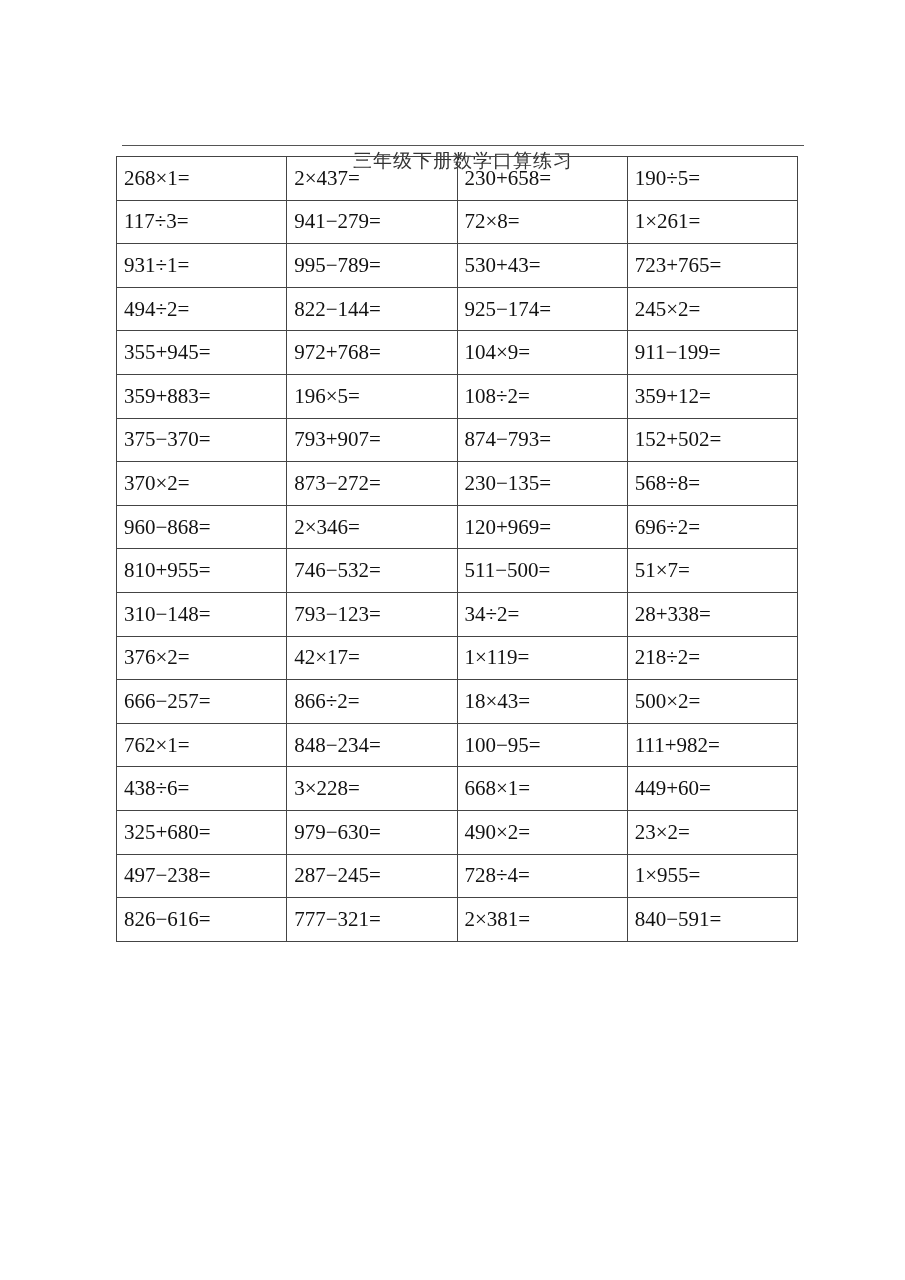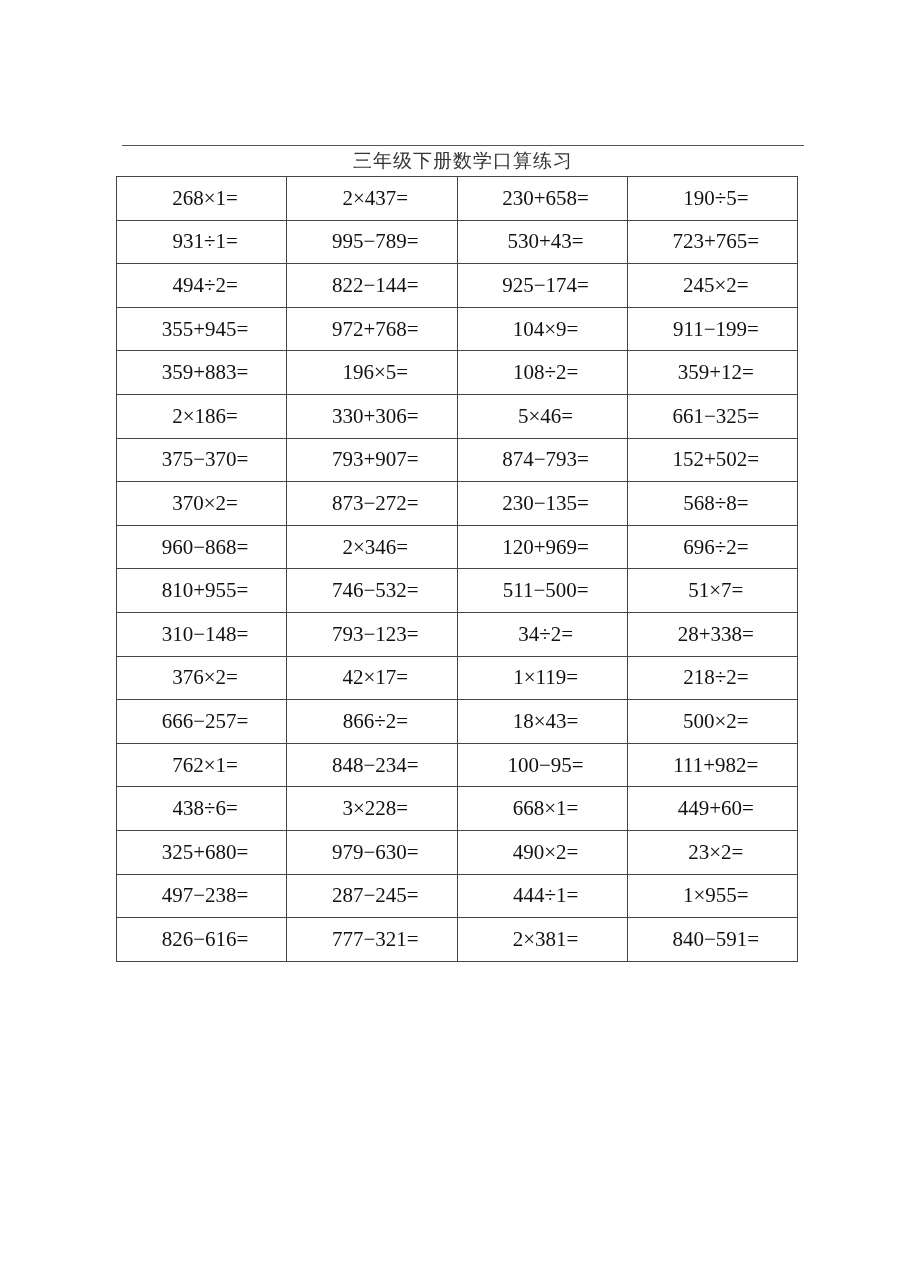--- a/index.html
+++ b/index.html
@@ -4,42 +4,48 @@
   <style>
     html, body { margin: 0; padding: 0; background: #ffffff; }
     body { width: 905px; height: 1280px; position: relative; overflow: hidden; }
     .title {
       position: absolute; left: 122px; width: 682px; top: 112px;
       text-align: center; font-family: "DejaVu Sans", sans-serif;
       font-size: 19px; color: #333; letter-spacing: 1px; margin-top: 36px;
     }
     .rule { position: absolute; left: 122px; width: 682px; top: 145px; height: 1px; background: #555; }
     table.sheet {
-      position: absolute; left: 116px; top: 176px; width: 682px;
-      border-collapse: collapse; table-layout: fixed; text-align: center;
+      position: absolute; left: 116px; top: 156px; width: 682px;
+      border-collapse: collapse; table-layout: fixed;
     }
     table.sheet td {
       border: 1px solid #444; height: 42.6px; padding: 0 0 0 7px;
       font-family: "Liberation Serif", serif; font-size: 21px; color: #111;
       white-space: nowrap; vertical-align: middle;
     }
   </style>
 </head>
 <body>
 
 <div class="title">三年级下册数学口算练习</div>
 <div class="rule"></div>
 
 <table class="sheet">
   <tbody id="tbody">
       <tr>
         <td>268×1=</td>
         <td>2×437=</td>
         <td>230+658=</td>
         <td>190÷5=</td>
+      </tr>
+      <tr>
+        <td>117÷3=</td>
+        <td>941−279=</td>
+        <td>72×8=</td>
+        <td>1×261=</td>
       </tr>
       <tr>
         <td>931÷1=</td>
         <td>995−789=</td>
         <td>530+43=</td>
         <td>723+765=</td>
       </tr>
       <tr>
         <td>494÷2=</td>
         <td>822−144=</td>
@@ -50,26 +56,20 @@
         <td>355+945=</td>
         <td>972+768=</td>
         <td>104×9=</td>
         <td>911−199=</td>
       </tr>
       <tr>
         <td>359+883=</td>
         <td>196×5=</td>
         <td>108÷2=</td>
         <td>359+12=</td>
-      </tr>
-      <tr>
-        <td>2×186=</td>
-        <td>330+306=</td>
-        <td>5×46=</td>
-        <td>661−325=</td>
       </tr>
       <tr>
         <td>375−370=</td>
         <td>793+907=</td>
         <td>874−793=</td>
         <td>152+502=</td>
       </tr>
       <tr>
         <td>370×2=</td>
         <td>873−272=</td>
@@ -120,21 +120,21 @@
       </tr>
       <tr>
         <td>325+680=</td>
         <td>979−630=</td>
         <td>490×2=</td>
         <td>23×2=</td>
       </tr>
       <tr>
         <td>497−238=</td>
         <td>287−245=</td>
-        <td>444÷1=</td>
+        <td>728÷4=</td>
         <td>1×955=</td>
       </tr>
       <tr>
         <td>826−616=</td>
         <td>777−321=</td>
         <td>2×381=</td>
         <td>840−591=</td>
       </tr>
     </tbody>
 </table>

